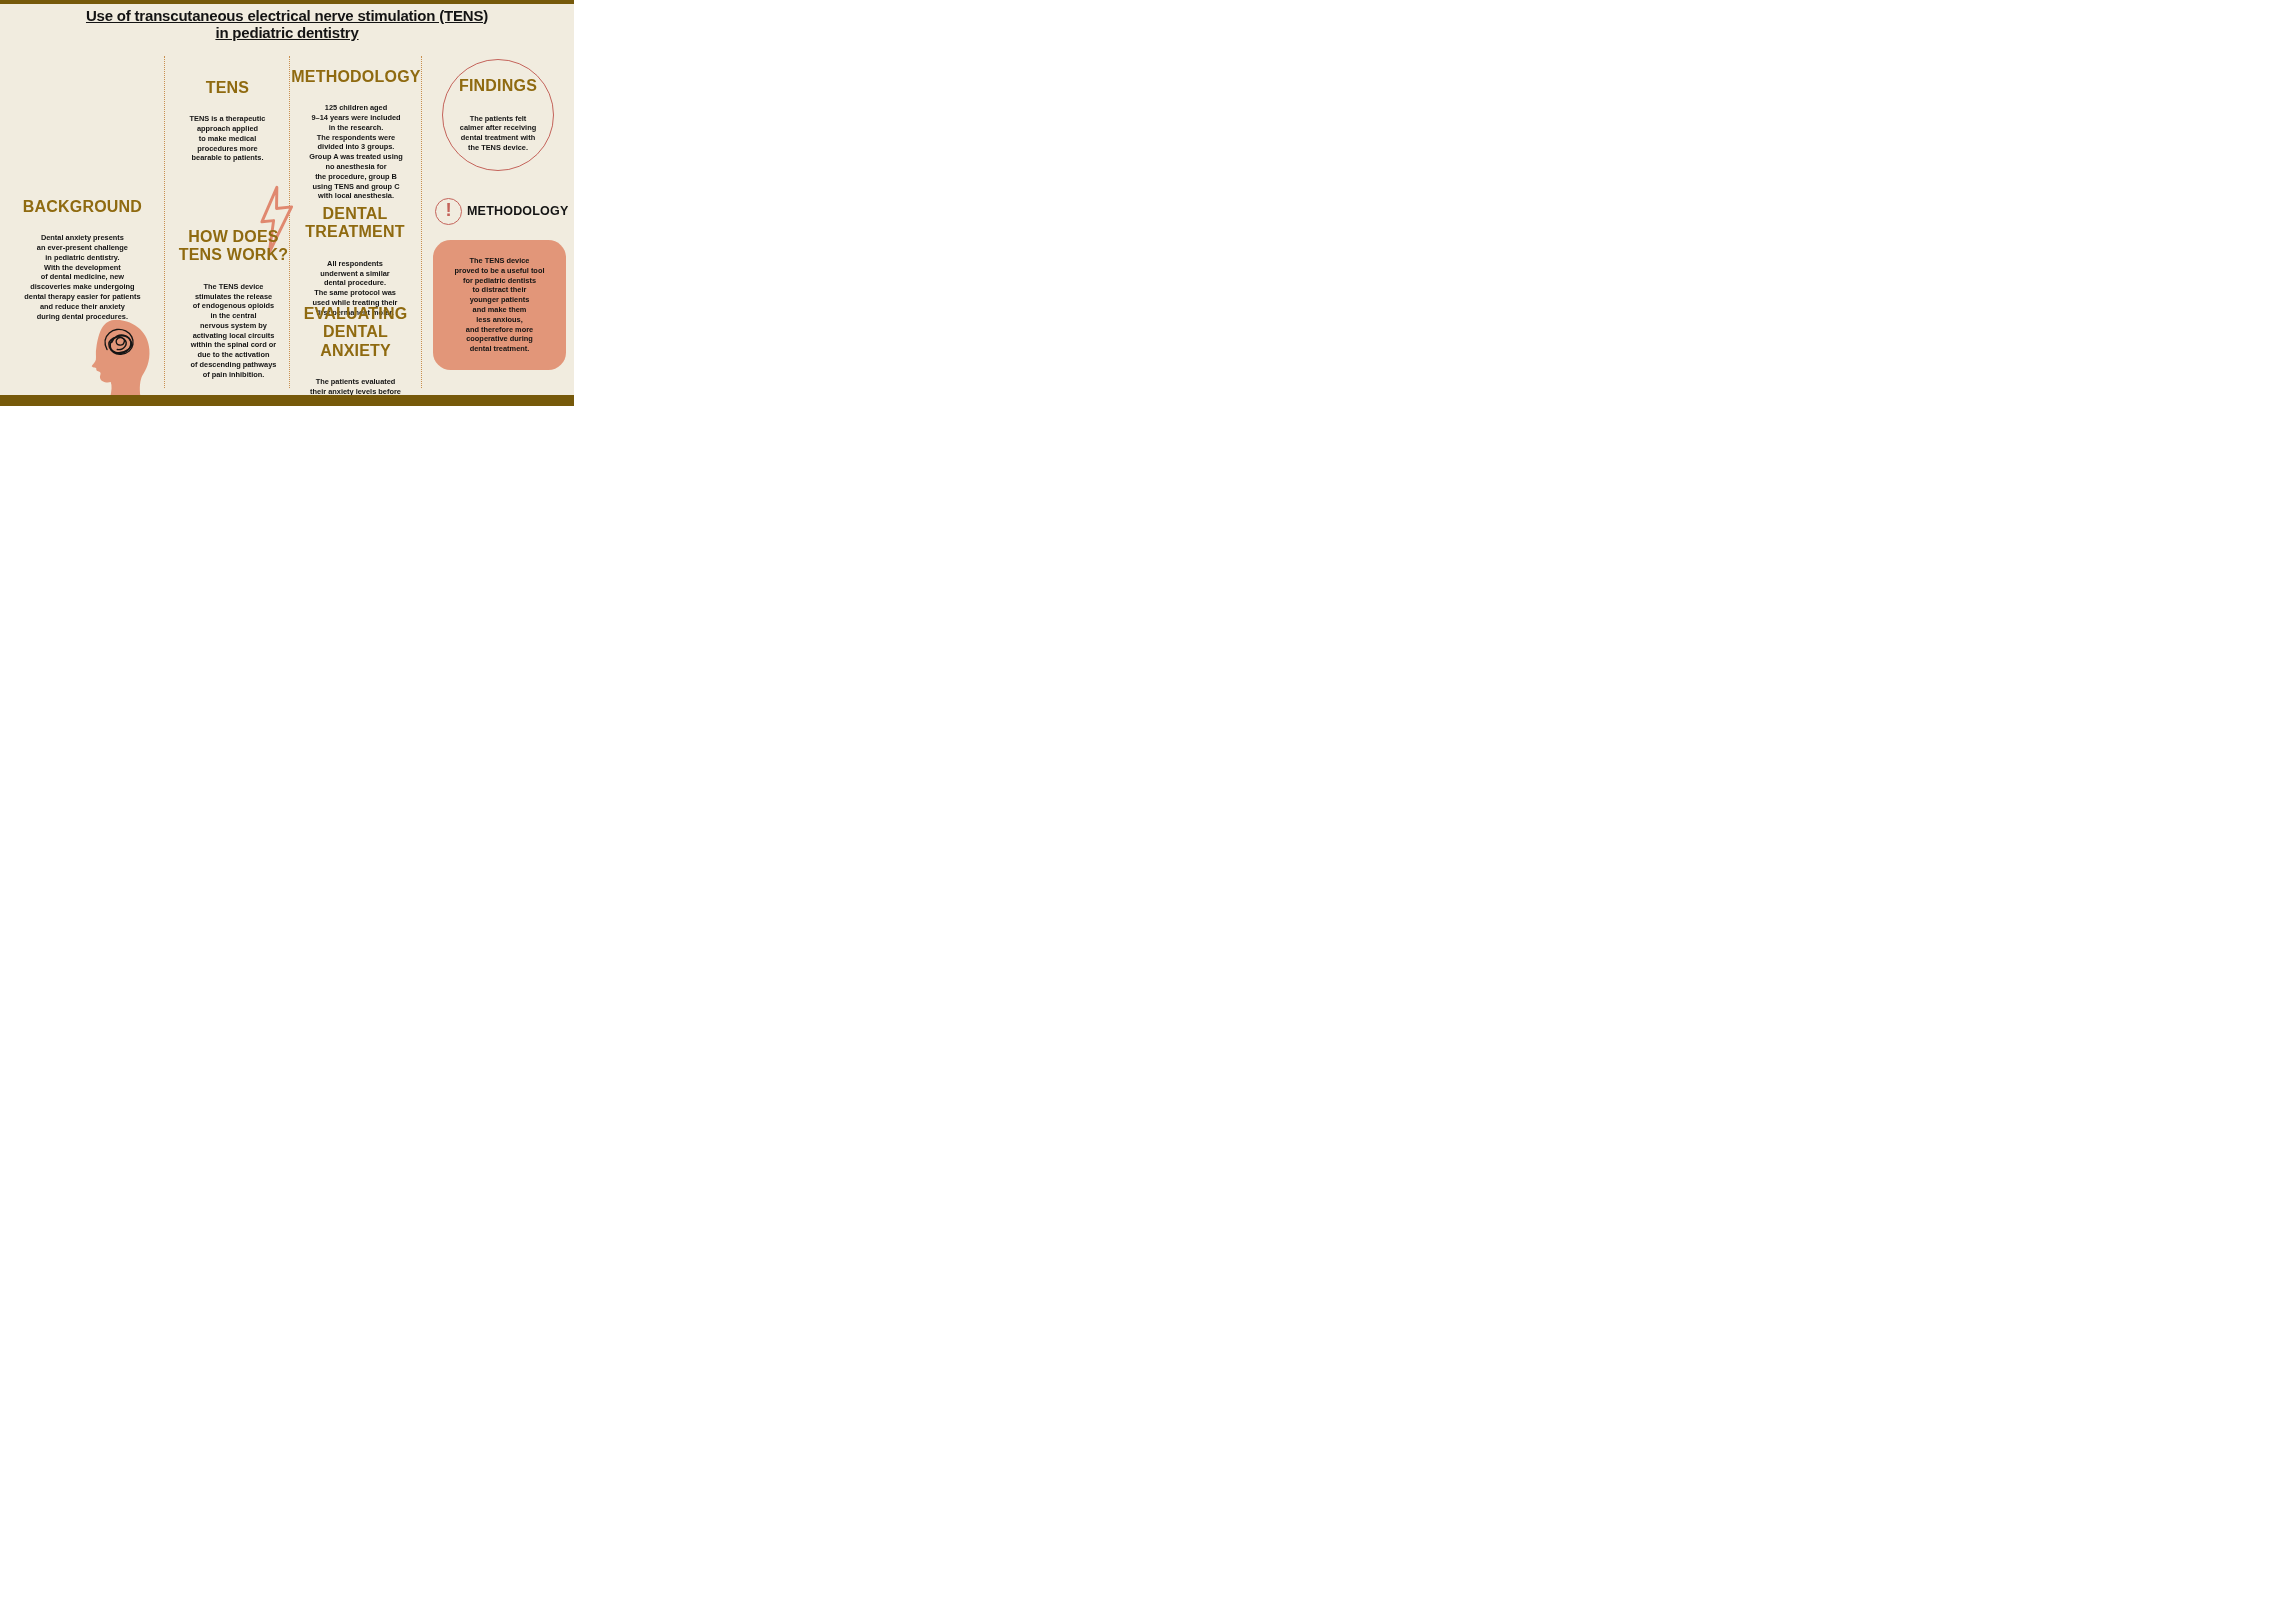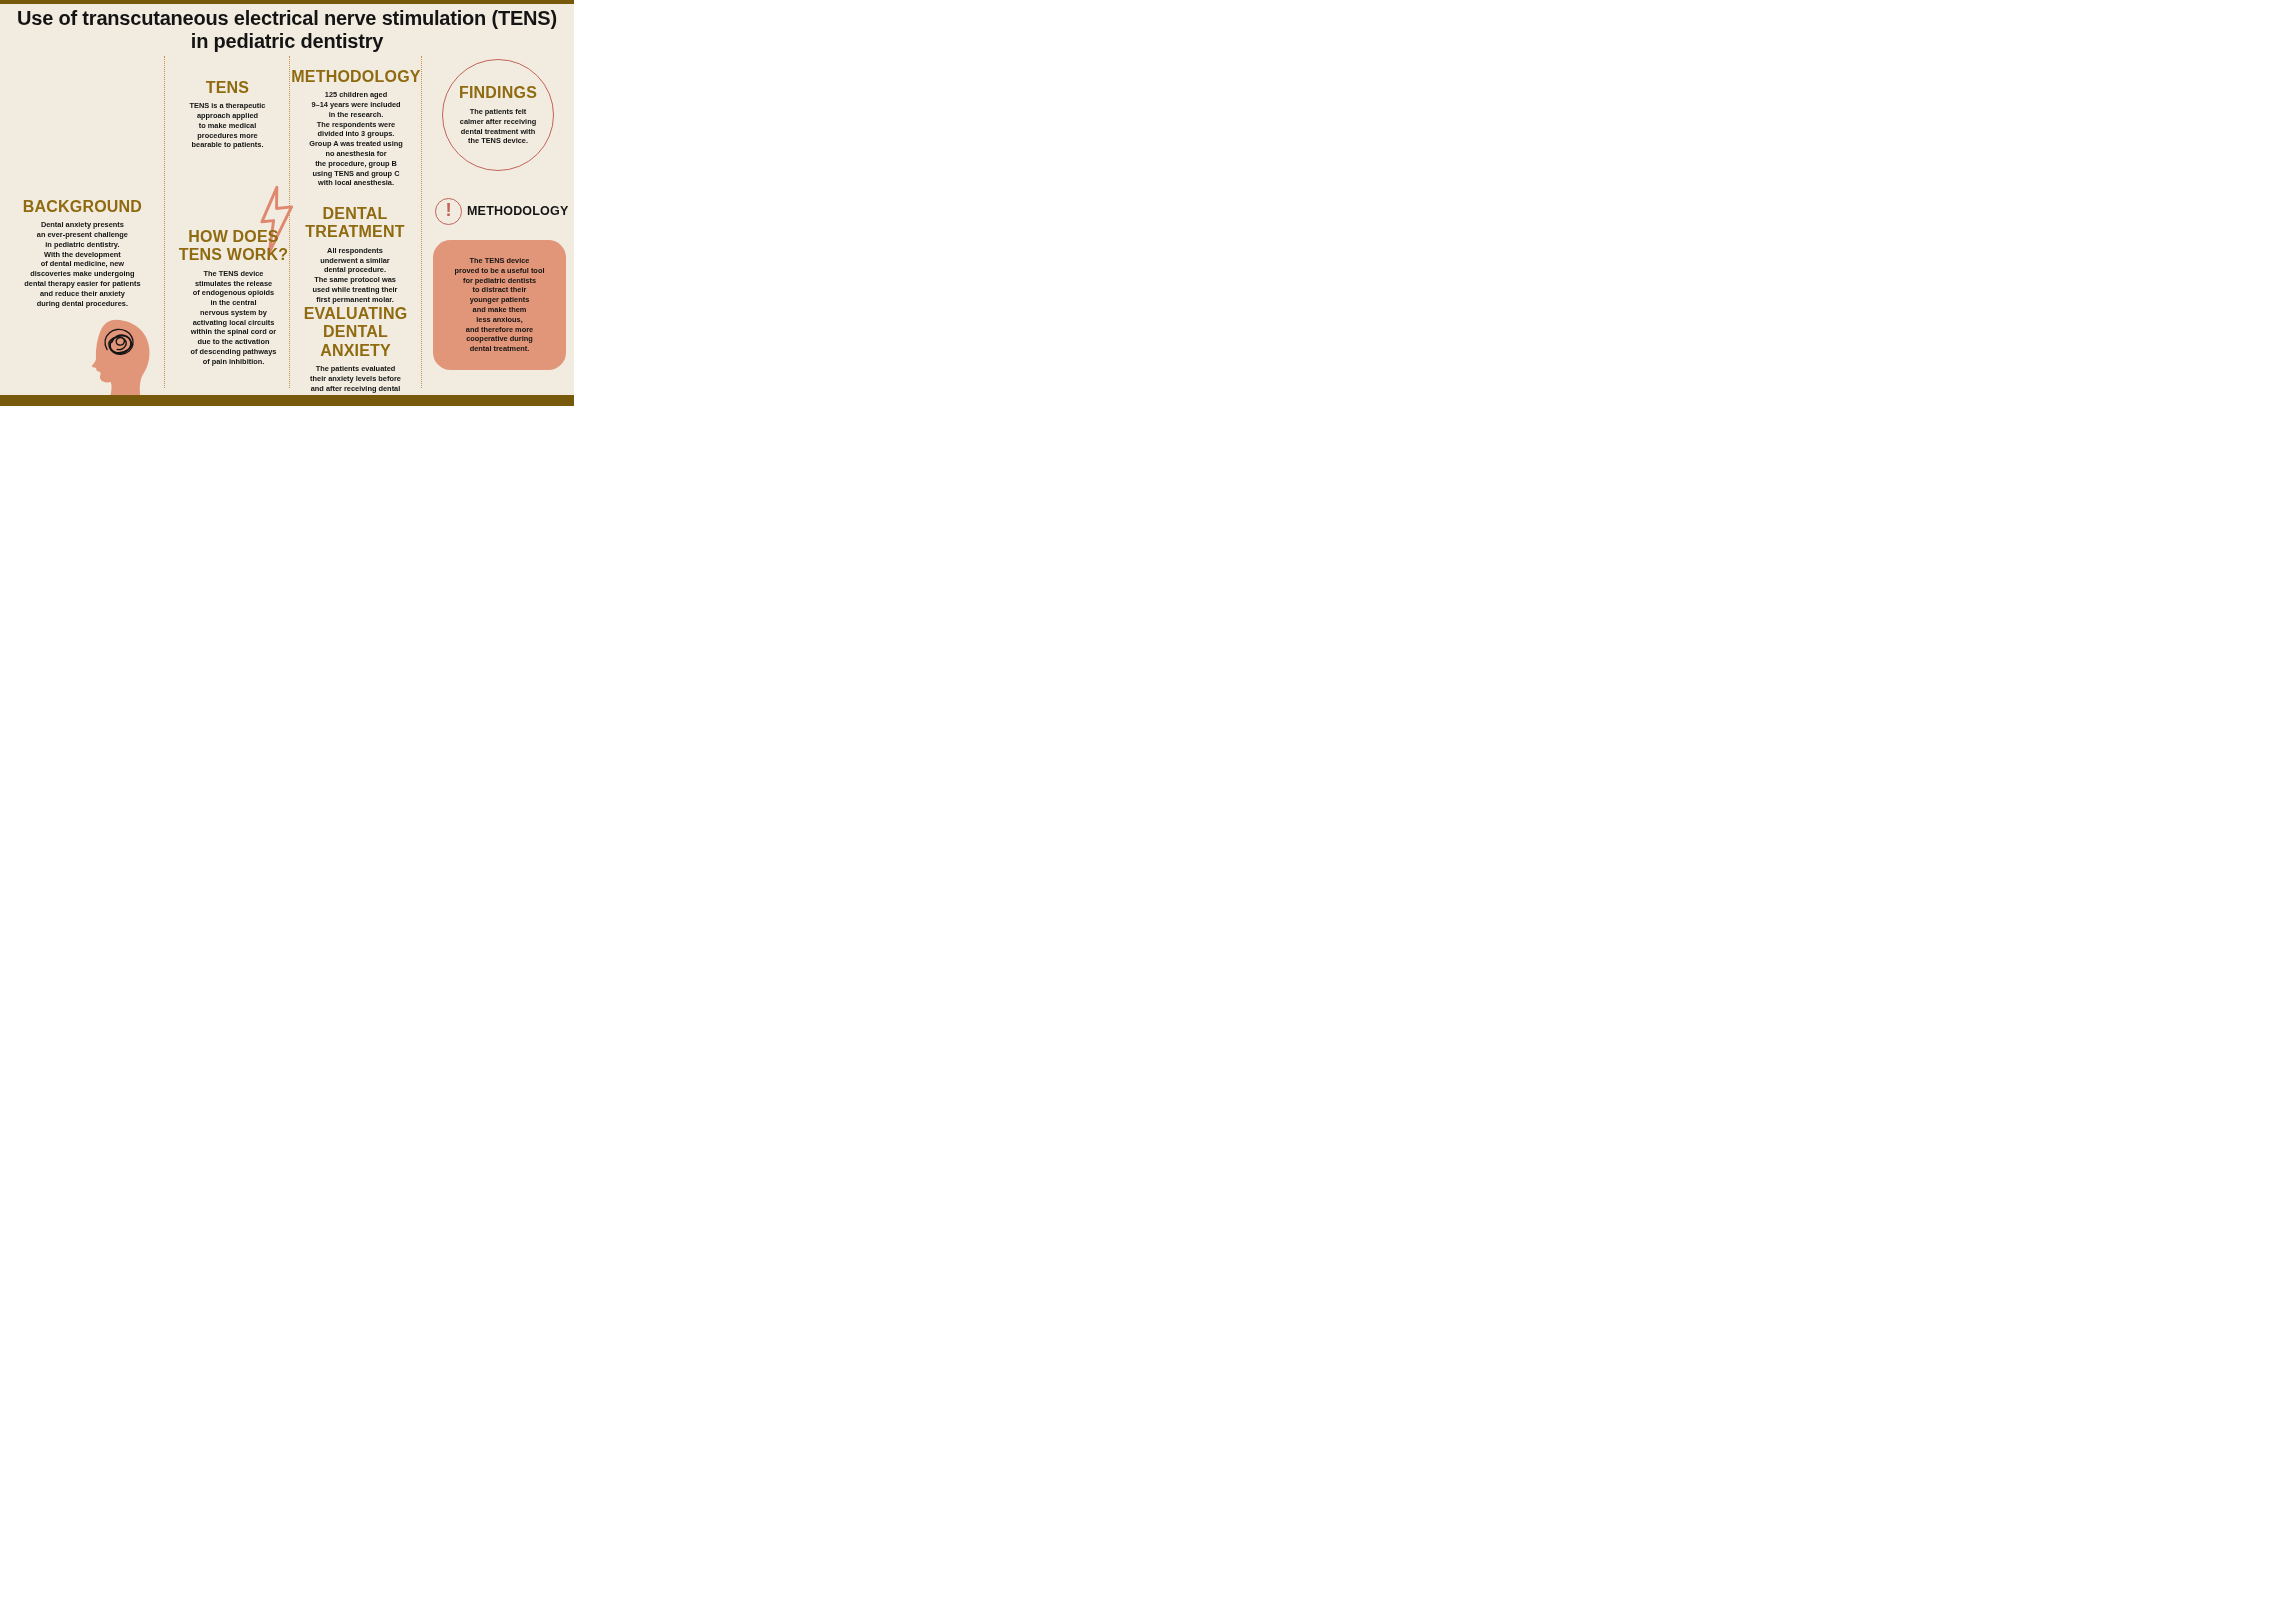--- a/index.html
+++ b/index.html
@@ -16,25 +16,26 @@
   }
   .bar { position: absolute; left: 0; width: 100%; background: var(--bar-olive, #76590a); }
   .bar.top { top: 0; height: 4.2px; }
   .bar.bottom { bottom: 0; height: 10.6px; z-index: 6; }
 
   .title {
     position: absolute;
     top: 6.5px; left: 0;
     width: 100%;
     text-align: center;
-    font-size: 20px;
+    font-size: 15px;
     line-height: 1.16;
     letter-spacing: -0.2px;
     white-space: pre-line;
     color: var(--text-black, #141414);
+    text-decoration: underline;
   }
 
   .divider {
     position: absolute;
     top: 56px;
     height: 332px;
     width: 0;
     border-left: 1.4px dotted var(--divider-orange, #c88f4f);
   }
   .d1 { left: 164px; }
@@ -49,21 +50,21 @@
     line-height: 1.15;
     letter-spacing: 0.2px;
     text-align: center;
     white-space: pre-line;
   }
   .body {
     font-size: 7.4px;
     line-height: 1.32;
     text-align: center;
     white-space: pre-line;
-    margin-top: 4px;
+    margin-top: 17px;
   }
   .section { z-index: 1; }
 
   
   .study-circle {
     left: 24.5px; top: 58px;
     width: 129px; height: 129px;
     border-radius: 50%;
     background: var(--circle-orange, #eeb87c);
     display: flex; flex-direction: column;

